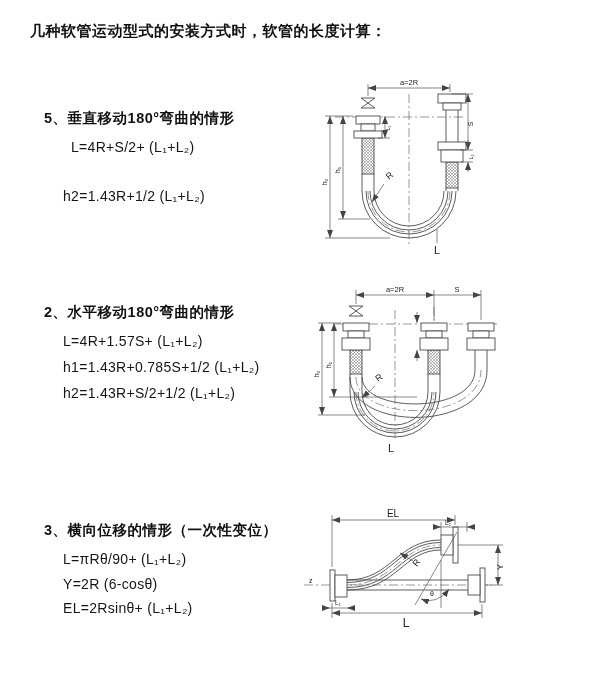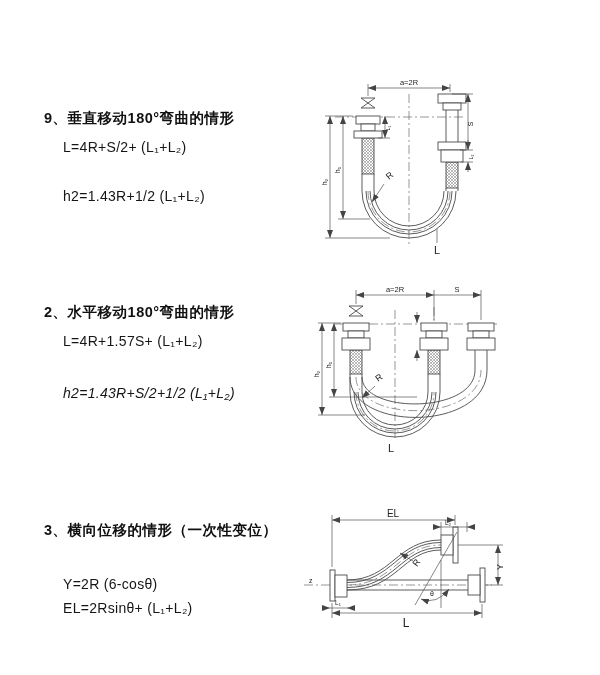--- a/index.html
+++ b/index.html
@@ -13,30 +13,33 @@
   .s{stroke:#4a4a4a;stroke-width:0.9;fill:none;}
   .sf{stroke:#4a4a4a;stroke-width:0.9;fill:#ffffff;}
   .dim{stroke:#555;stroke-width:0.7;fill:none;}
   .cl{stroke:#6a6a6a;stroke-width:0.7;fill:none;stroke-dasharray:9 3 2 3;}
 </style>
 </head>
 <body>
 
 <div class="page">
 
-
-  <div class="sec-h" style="top:109px;">9、垂直移动180°弯曲的情形</div>
-  <div class="formula" style="top:139px;">L=4R+S/2+ (L₁+L₂)</div>
+  <div class="title">几种软管运动型式的安装方式时，软管的长度计算：</div>
+
+  <div class="sec-h" style="top:109px;">5、垂直移动180°弯曲的情形</div>
+  <div class="formula" style="top:139px;margin-left:8px;">L=4R+S/2+ (L₁+L₂)</div>
   <div class="formula" style="top:188px;text-align:center;">h2=1.43R+1/2 (L₁+L₂)</div>
 
   <div class="sec-h" style="top:303px;">2、水平移动180°弯曲的情形</div>
   <div class="formula" style="top:333px;">L=4R+1.57S+ (L₁+L₂)</div>
-  <div class="formula" style="top:385px;font-style:italic;">h2=1.43R+S/2+1/2 (L₁+L₂)</div>
+  <div class="formula" style="top:359px;">h1=1.43R+0.785S+1/2 (L₁+L₂)</div>
+  <div class="formula" style="top:385px;">h2=1.43R+S/2+1/2 (L₁+L₂)</div>
 
   <div class="sec-h" style="top:521px;">3、横向位移的情形（一次性变位）</div>
+  <div class="formula" style="top:551px;">L=πRθ/90+ (L₁+L₂)</div>
   <div class="formula" style="top:576px;">Y=2R (6-cosθ)</div>
   <div class="formula" style="top:600px;">EL=2Rsinθ+ (L₁+L₂)</div>
 
   <div class="diag" style="left:305px;top:72px;">
   <svg width="290" height="185" viewBox="0 0 290 185">
     <defs>
       <marker id="m1" refX="8" refY="4" markerWidth="8" markerHeight="8" orient="auto-start-reverse" markerUnits="userSpaceOnUse">
         <path d="M0,1 L8,4 L0,7 Z" fill="#444"></path>
       </marker>
       <pattern id="hz1" width="3" height="3" patternUnits="userSpaceOnUse">

